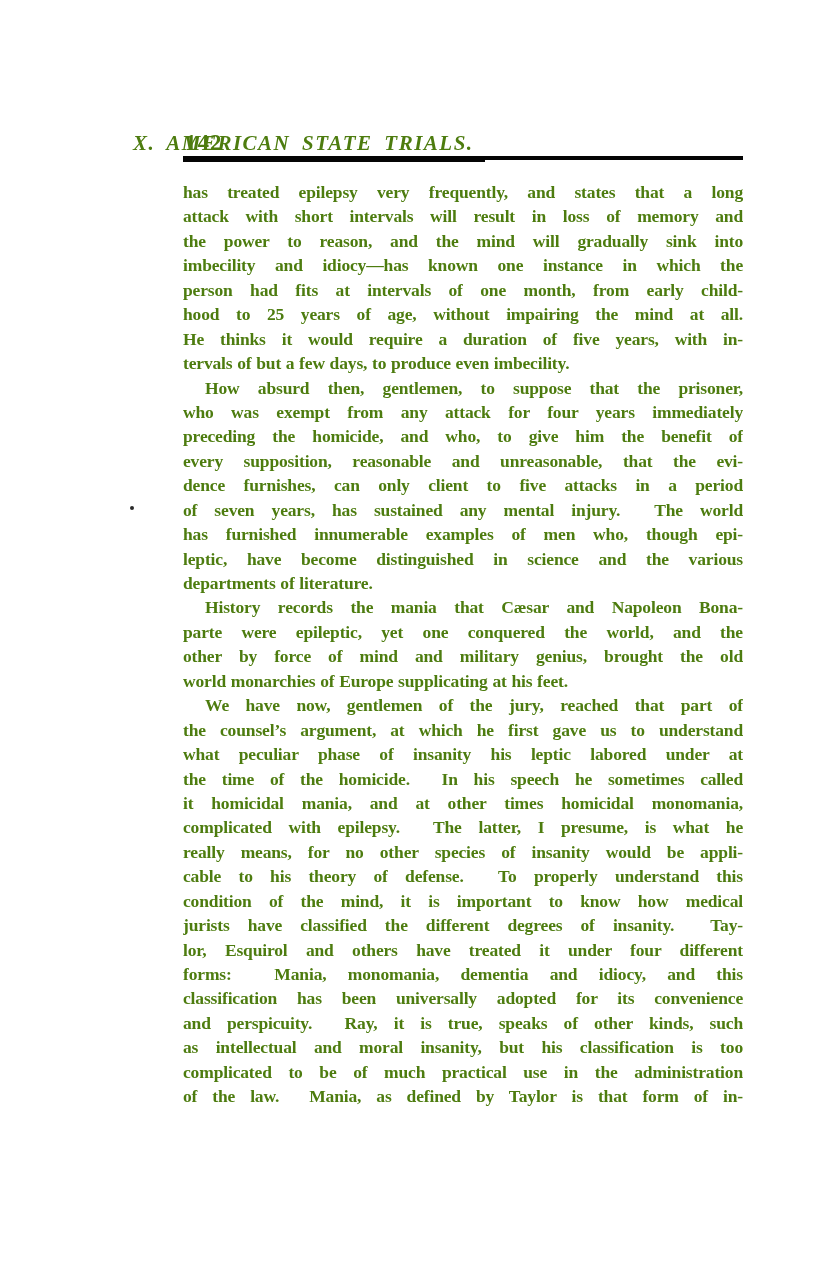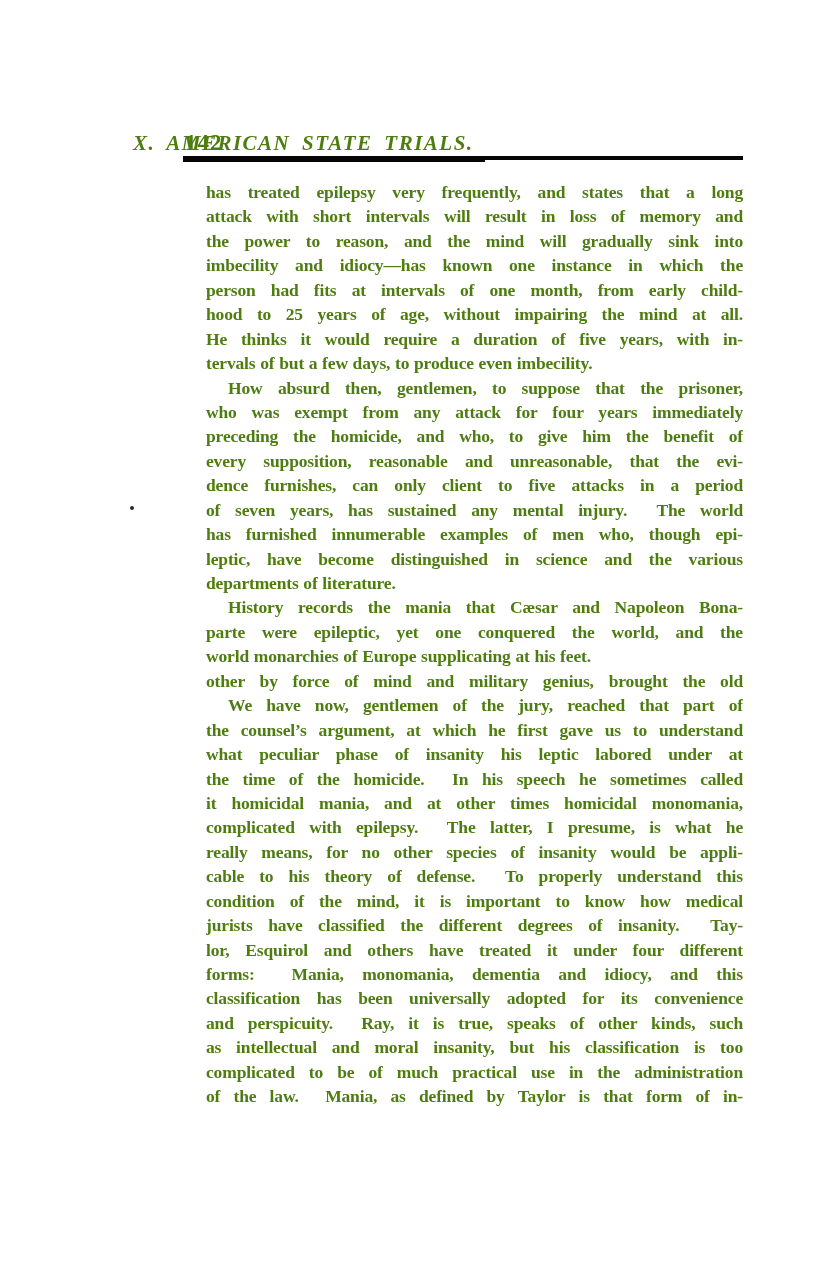--- a/index.html
+++ b/index.html
@@ -82,21 +82,20 @@
     letter-spacing: -0.15px;
     word-spacing: 0.5px;
   }
   .line {
     height: 24.45px;
     line-height: 24.45px;
     overflow: hidden;
     text-align: justify;
     text-align-last: justify;
     white-space: normal;
-    margin-left: 23px;
   }
   .line.par-start {
     text-indent: 22px;
   }
   .line.par-end {
     text-align-last: left;
   }
 </style>
 </head>
 <body>
@@ -130,22 +129,22 @@
         <div class="line">every supposition, reasonable and unreasonable, that the evi-</div>
         <div class="line">dence furnishes, can only client to five attacks in a period</div>
         <div class="line">of seven years, has sustained any mental injury.&nbsp; The world</div>
         <div class="line">has furnished innumerable examples of men who, though epi-</div>
         <div class="line">leptic, have become distinguished in science and the various</div>
         <div class="line par-end">departments of literature.</div>
       </div>
       <div class="paragraph">
         <div class="line par-start">History records the mania that Cæsar and Napoleon Bona-</div>
         <div class="line">parte were epileptic, yet one conquered the world, and the</div>
+        <div class="line">other by force of mind and military genius, brought the old</div>
         <div class="line par-end">world monarchies of Europe supplicating at his feet.</div>
-        <div class="line">other by force of mind and military genius, brought the old</div>
       </div>
       <div class="paragraph">
         <div class="line par-start">We have now, gentlemen of the jury, reached that part of</div>
         <div class="line">the counsel’s argument, at which he first gave us to understand</div>
         <div class="line">what peculiar phase of insanity his leptic labored under at</div>
         <div class="line">the time of the homicide.&nbsp; In his speech he sometimes called</div>
         <div class="line">it homicidal mania, and at other times homicidal monomania,</div>
         <div class="line">complicated with epilepsy.&nbsp; The latter, I presume, is what he</div>
         <div class="line">really means, for no other species of insanity would be appli-</div>
         <div class="line">cable to his theory of defense.&nbsp; To properly understand this</div>

